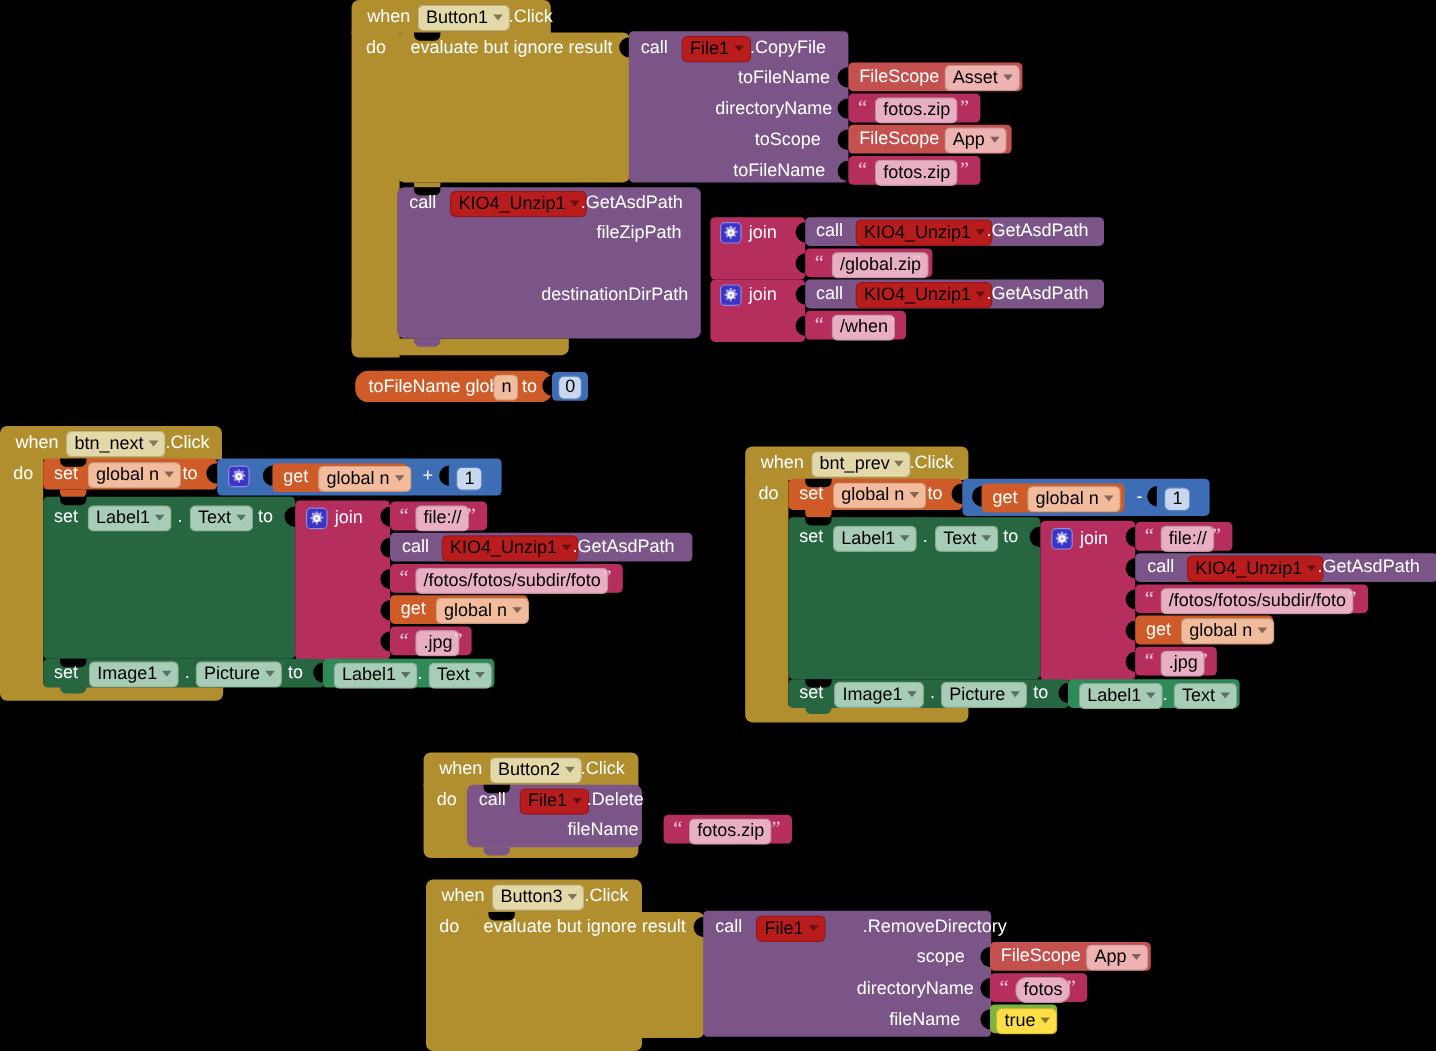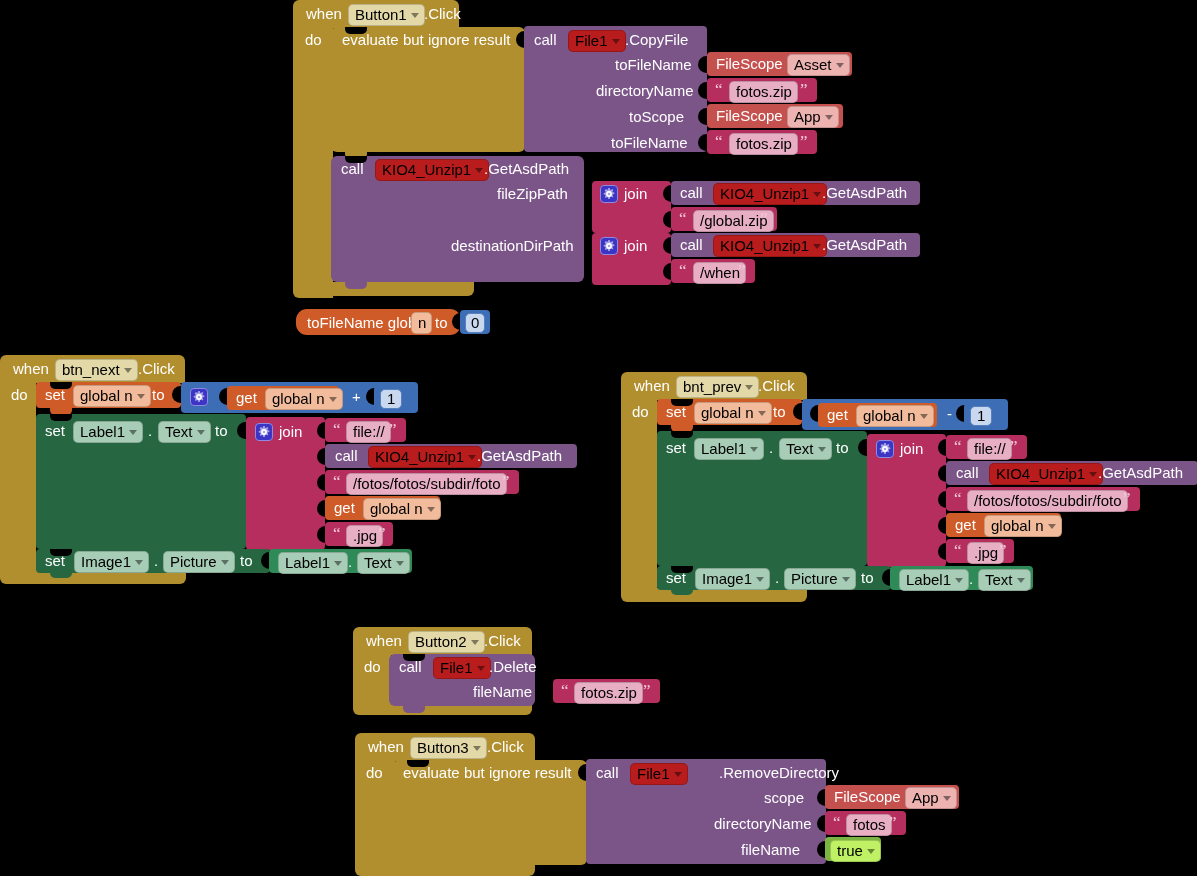--- a/index.html
+++ b/index.html
@@ -52,21 +52,21 @@
   }
 
   
   .f-gold   { background: #E3D9A8; }
   .f-purple { background: #b91c1c; }
   .f-red    { background: #EDB3B1; }
   .f-mag    { background: #E7AEC4; }
   .f-orange { background: #F2BC9C; }
   .f-green  { background: #A7CDB6; }
   .f-blue   { background: #C9D8EE; border:1px solid #5681BE; }
-  .f-lgreen { background: #bef264; }
+  .f-lgreen { background: #fde047; }
 
   
   .q {
     color: #F3C7D8;
     font-size: 17px;
     line-height: 1;
     vertical-align: middle;
     font-family: "Liberation Serif", serif;
   }
 
@@ -526,21 +526,21 @@
 <div class="blk socket" style="left:817px; top:789px;"></div>
 <div class="blk c-red r4" style="left:825px; top:785px; width:134px; height:24px;">
   <span class="lbl" style="position:absolute; left:9px; top:4px;">FileScope</span>
   <span class="field f-red" style="position:absolute; left:80px; top:2px;"><span>App</span><span class="caret"></span></span>
 </div>
 
 <div class="blk lbl" style="left:714px; top:816px;text-align:center;">directoryName</div>
 <div class="blk socket" style="left:817px; top:815px;"></div>
 <div class="blk c-mag r4" style="left:825px; top:811px; width:81px; height:24px;">
   <span class="q" style="position:absolute; left:8px; top:3px;">“</span>
-  <span class="field f-mag" style="position:absolute; left:21px; top:3px;">fotos</span>
+  <span class="field f-mag" style="position:absolute; left:21px; top:3px;border-radius:10px;">fotos</span>
   <span class="q" style="position:absolute; left:64px; top:3px;">”</span>
 </div>
 
 <div class="blk lbl" style="left:741px; top:842px;">fileName</div>
 <div class="blk socket" style="left:817px; top:841px;"></div>
 <div class="blk c-lgreen r4" style="left:825px; top:837px; width:56px; height:24px;">
   <span class="field f-lgreen" style="position:absolute; left:5px; top:3px;"><span>true</span><span class="caret"></span></span>
 </div>
 
 </body></html>

